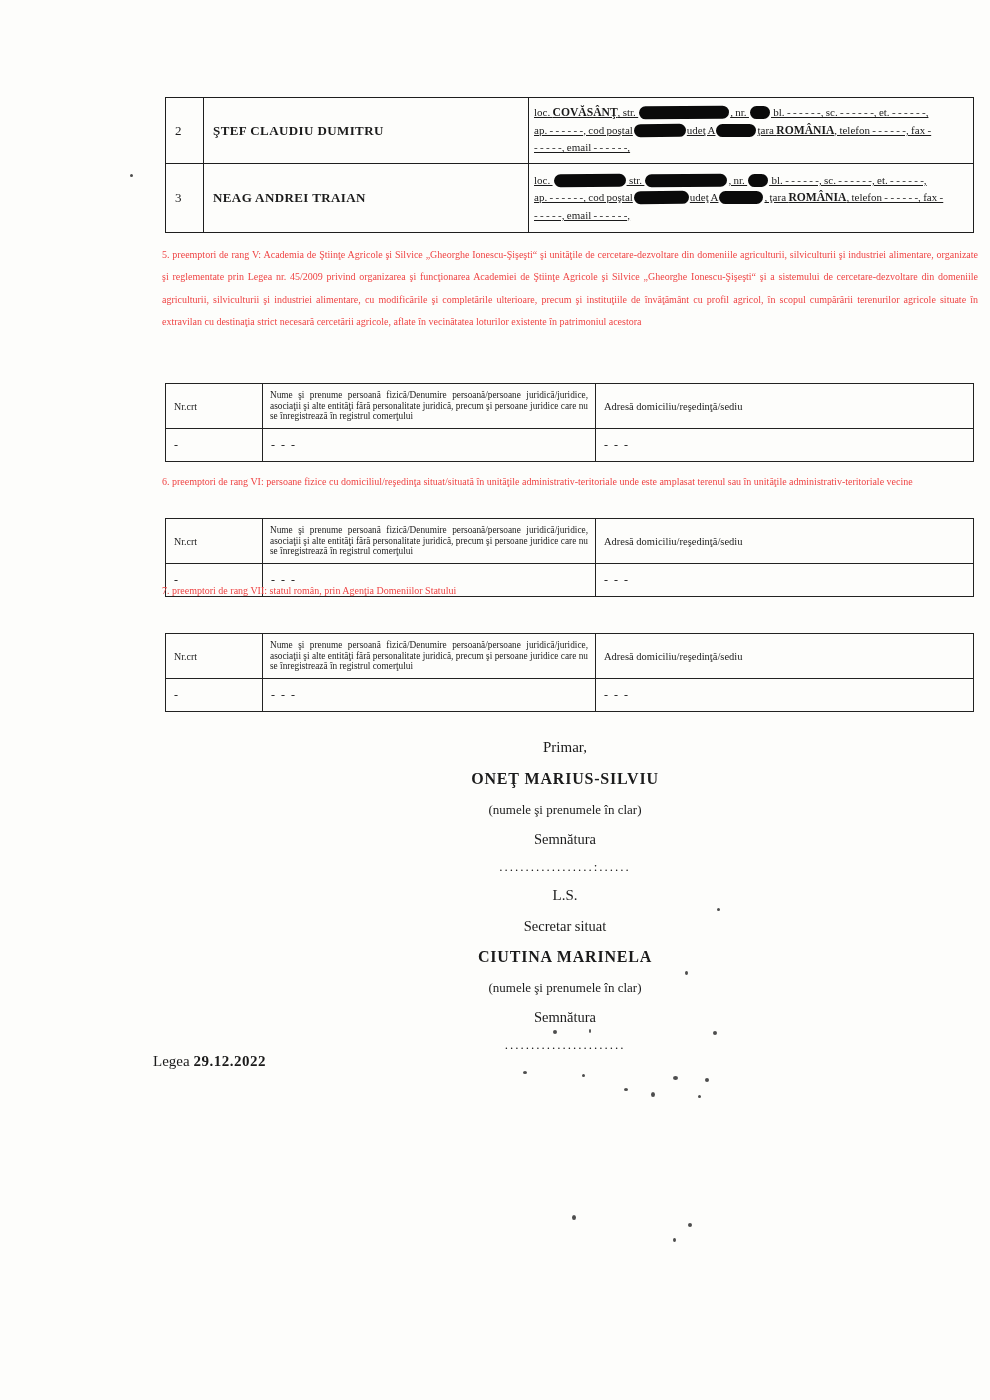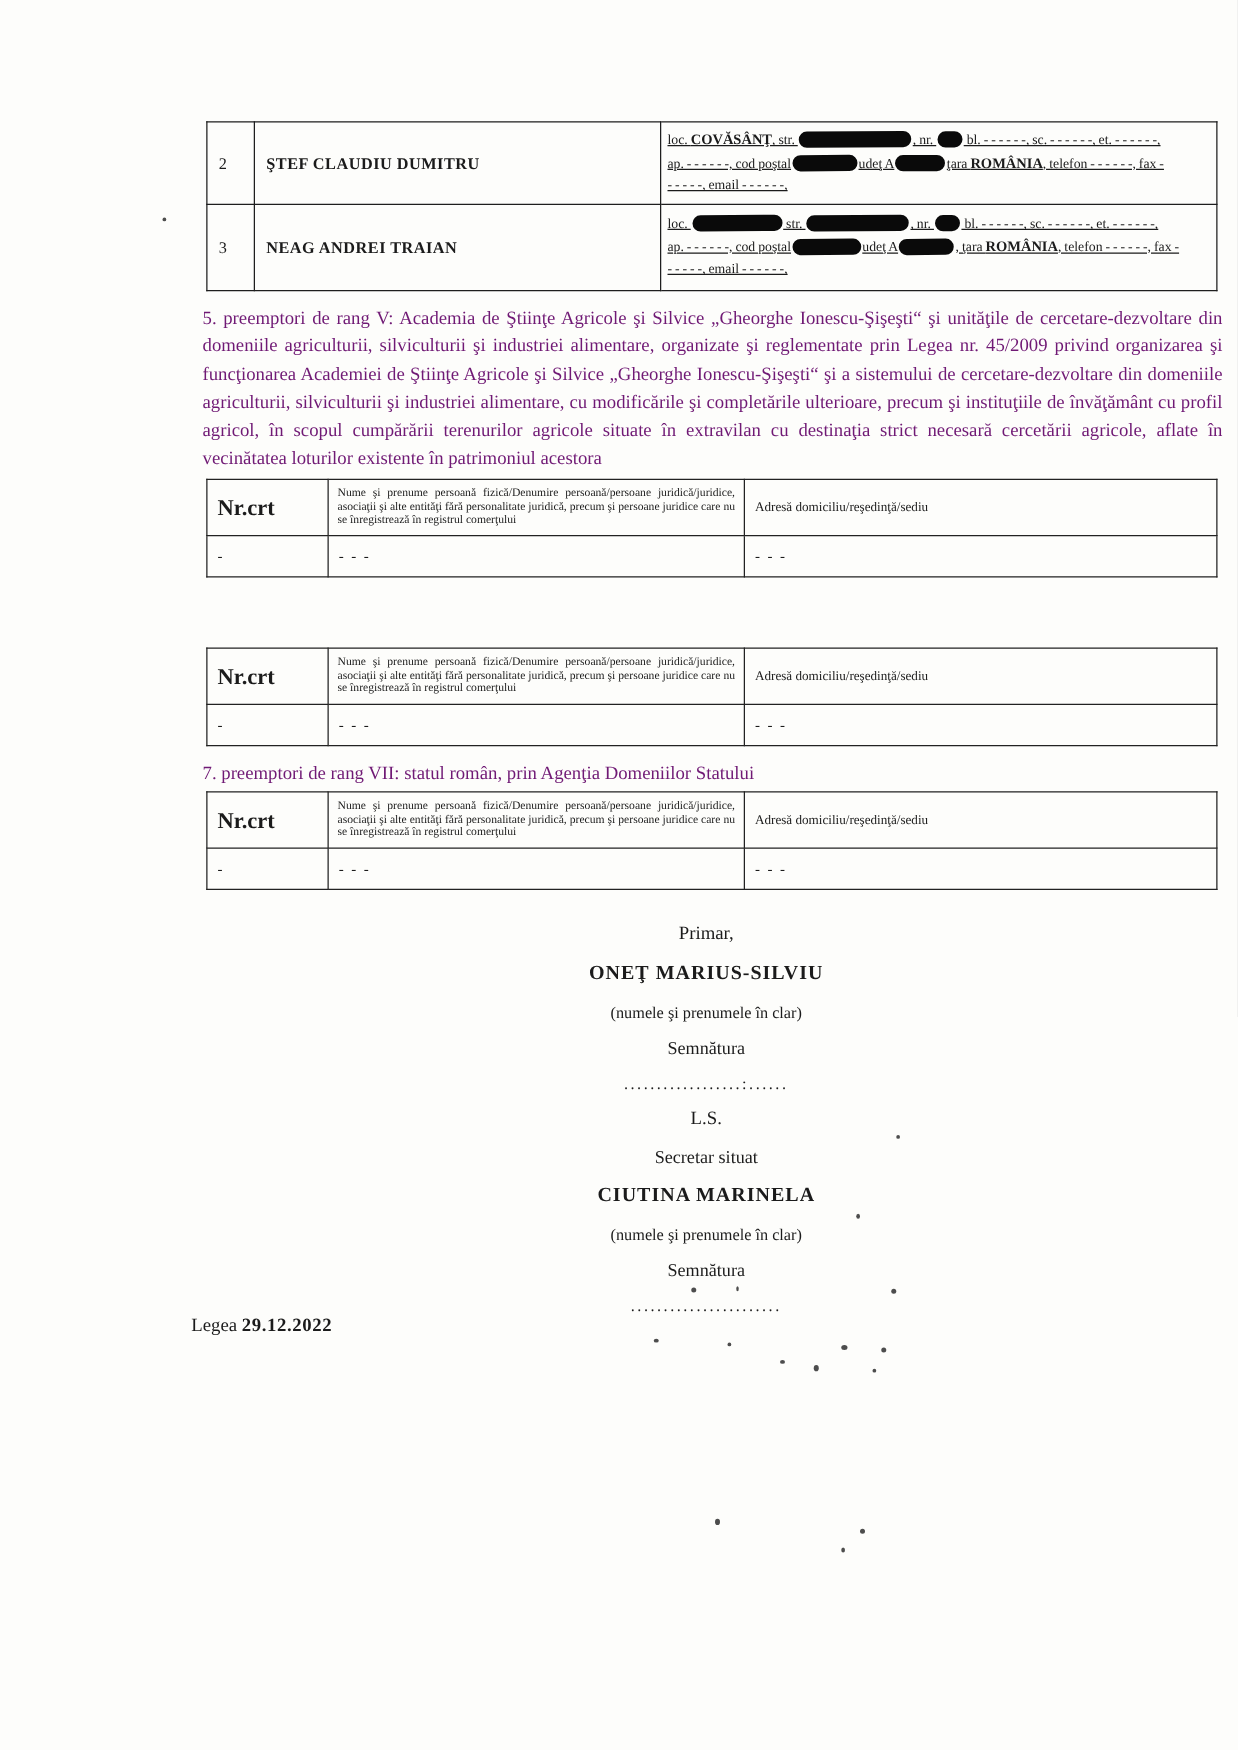--- a/index.html
+++ b/index.html
@@ -20,29 +20,29 @@
   .c-name{padding-left:9px;font-weight:bold;font-size:13px;letter-spacing:.4px;}
   .c-addr{padding:2px 5px;font-size:11px;line-height:17.5px;word-spacing:-.4px;text-decoration:underline;}
   .c-addr b{font-size:11.6px;}
   .redact{
     display:inline-block;height:13px;background:#0a0a0a;border-radius:7px;
     vertical-align:middle;margin:0 1px;transform:translateY(-1px) rotate(-.4deg);
   }
   
   .sec-heading{
     position:absolute;left:162px;width:816px;margin:0;
-    font-size:15px;line-height:22.4px;text-align:justify;color:#701a75;
+    font-size:10px;line-height:22.4px;text-align:justify;color:#ef4444;
   }
   
   .pre-table{
     position:absolute;left:165px;width:808px;
     border-collapse:collapse;table-layout:fixed;
   }
   .pre-table td{border:1.7px solid #222;vertical-align:middle;}
-  .h-nr{padding-left:8px;font-size:18px;font-weight:bold;}
+  .h-nr{padding-left:8px;font-size:10px;}
   .h-name{font-size:9.3px;line-height:10.8px;text-align:justify;padding:2px 7px;margin-top:48px;}
   .h-addr{font-size:10.5px;padding-left:8px;}
   .pre-table tr.hdr td{height:40px;}
   .pre-table tr.dat td{height:30px;font-size:12px;letter-spacing:1.5px;padding-left:8px;}
   
   .sig-block{position:absolute;left:365px;top:726px;width:400px;text-align:center;}
   .sig-block div{margin:12px;}
   .s-role{font-size:15px;line-height:19px;margin-bottom:6px;}
   .s-name{font-size:16px;line-height:20px;font-weight:bold;letter-spacing:.8px;margin-bottom:5px;}
   .s-clar{font-size:13px;line-height:17px;margin-bottom:6px;}
@@ -98,41 +98,42 @@
         <td class="h-addr">Adresă domiciliu/reşedinţă/sediu</td>
       </tr>
       <tr class="dat">
         <td>-</td>
         <td>- - -</td>
         <td>- - -</td>
       </tr>
     </tbody>
   </table>
 
+  <p class="sec-heading" style="top:471px">6. preemptori de rang VI: persoane fizice cu domiciliul/reşedinţa situat/situată în unităţile administrativ-teritoriale unde este amplasat terenul sau în unităţile administrativ-teritoriale vecine</p>
   <table class="pre-table" style="top:518px">
     <colgroup>
         <col style="width:97px">
         <col style="width:333px">
         <col style="width:378px">
       </colgroup>
     <tbody>
       <tr class="hdr">
         <td class="h-nr">Nr.crt</td>
         <td class="h-name">Nume şi prenume persoană fizică/Denumire persoană/persoane juridică/juridice, asociaţii şi alte entităţi fără personalitate juridică, precum şi persoane juridice care nu se înregistrează în registrul comerţului</td>
         <td class="h-addr">Adresă domiciliu/reşedinţă/sediu</td>
       </tr>
       <tr class="dat">
         <td>-</td>
         <td>- - -</td>
         <td>- - -</td>
       </tr>
     </tbody>
   </table>
 
-  <p class="sec-heading" style="top:608px">7. preemptori de rang VII: statul român, prin Agenţia Domeniilor Statului</p>
+  <p class="sec-heading" style="top:580px">7. preemptori de rang VII: statul român, prin Agenţia Domeniilor Statului</p>
   <table class="pre-table" style="top:633px">
     <colgroup>
         <col style="width:97px">
         <col style="width:333px">
         <col style="width:378px">
       </colgroup>
     <tbody>
       <tr class="hdr">
         <td class="h-nr">Nr.crt</td>
         <td class="h-name">Nume şi prenume persoană fizică/Denumire persoană/persoane juridică/juridice, asociaţii şi alte entităţi fără personalitate juridică, precum şi persoane juridice care nu se înregistrează în registrul comerţului</td>

